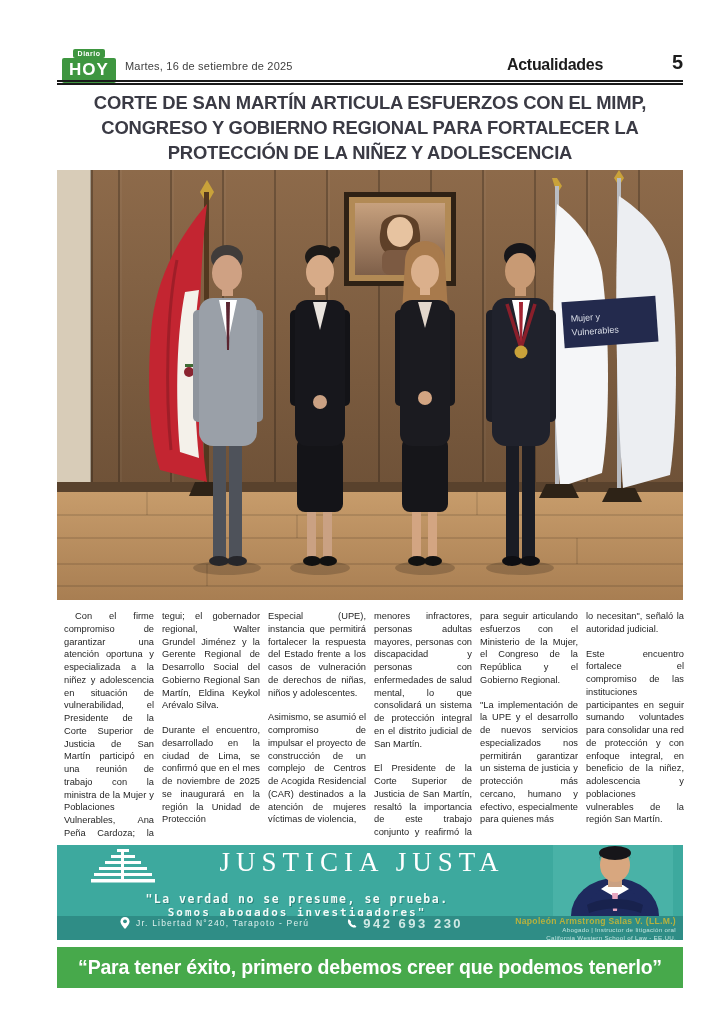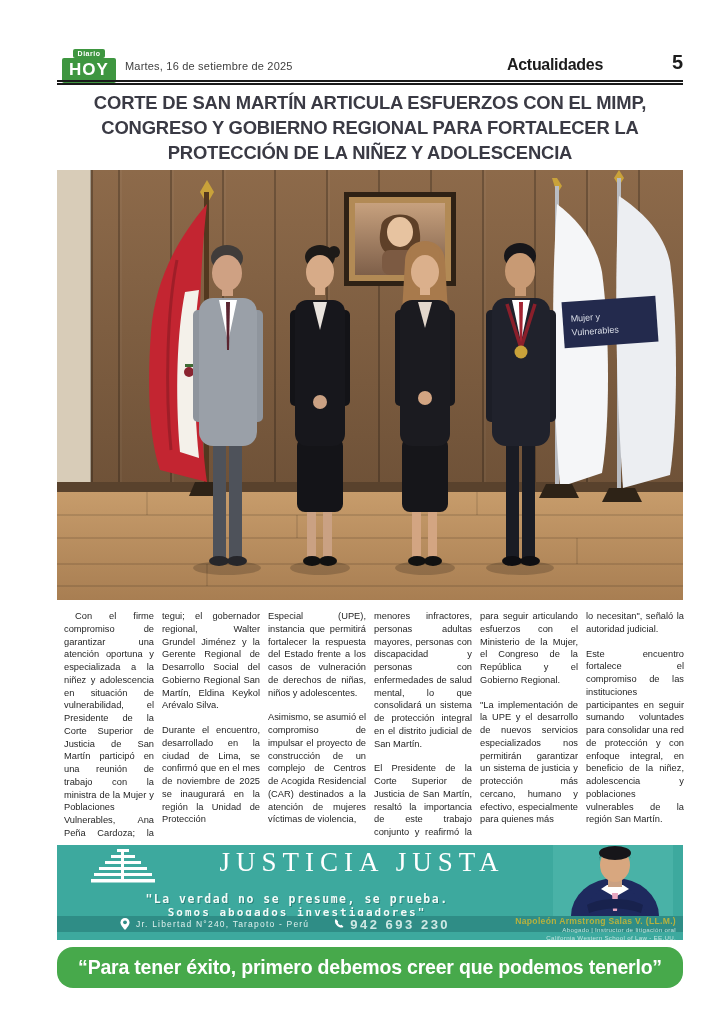--- a/index.html
+++ b/index.html
@@ -34,30 +34,30 @@
   .ad { position:absolute; left:57px; top:845px; width:626px; height:95px; background:#3da99e; overflow:hidden; }
   .ad-top { position:relative; height:71px; }
   .ad-logo { position:absolute; left:34px; top:4px; }
   .ad-title-wrap { position:absolute; left:105px; top:2px; width:400px; text-align:center; }
   .ad-brand { font-family:"Liberation Serif", serif; font-size:27px; color:#ffffff; letter-spacing:6px; font-weight:400; white-space:nowrap; }
   .ad-sub { font-size:8.5px; color:#e4f5f2; letter-spacing:7px; margin-top:1px; white-space:nowrap; }
   .ad-tagline { position:absolute; left:0; top:47px; width:480px; text-align:center; font-family:"DejaVu Sans Mono", monospace; font-weight:bold; color:#f2fbf9; text-shadow:1px 1px 0 rgba(0,60,55,.35); }
   .ad-tagline .l1 { font-size:11.5px; letter-spacing:1.5px; }
   .ad-tagline .l2 { font-size:11px; letter-spacing:2px; }
   .ad-lawyer { position:absolute; right:10px; top:0; }
-  .ad-strip { position:relative; height:16px; background:#2f8d86; display:flex; align-items:center; }
+  .ad-strip { position:relative; height:24px; background:#2f8d86; display:flex; align-items:flex-start;gap:13px; }
   .ad-strip .icon { width:12px; height:14px; margin-right:5px; flex:0 0 auto; }
   .ad-address { margin-left:62px; font-size:8.5px; color:#dff1ee; letter-spacing:1.2px; display:flex; align-items:center; }
   .ad-phone { margin-left:24px; font-size:13px; font-weight:bold; color:#cfe9e5; letter-spacing:2.5px; display:flex; align-items:center; font-family:Liberation Sans, sans-serif; }
   .ad-name-block { position:absolute; right:7px; top:1px; text-align:right; line-height:1; }
   .ad-name { font-size:8.6px; font-weight:bold; color:#b6b13e; letter-spacing:.3px; }
   .ad-cred { font-size:6.2px; color:#bfe4df; margin-top:1.6px; letter-spacing:.3px; }
 
   
-  .quote-banner { position:absolute; left:57px; top:947px; width:626px; height:41px; background:#47a94b; color:#ffffff; font-weight:bold; font-size:19.5px; text-align:center; line-height:41px; letter-spacing:-.2px;border-radius:16px; }
+  .quote-banner { position:absolute; left:57px; top:947px; width:626px; height:41px; background:#47a94b; color:#ffffff; font-weight:bold; font-size:19.5px; text-align:center; line-height:41px; letter-spacing:-.2px; }
 </style>
 </head>
 <body>
 
 <div class="page">
 
   <div class="header">
     <div class="logo">
       <div class="logo-top">Diario</div>
       <div class="logo-main">HOY</div>

